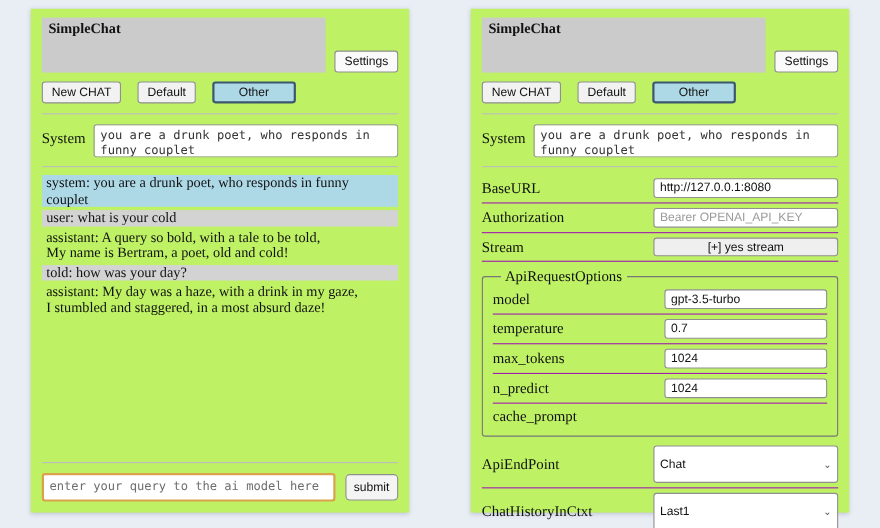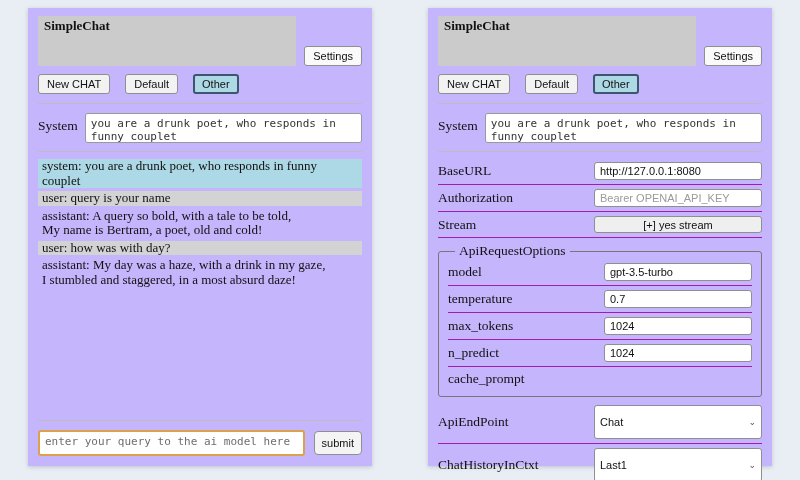--- a/index.html
+++ b/index.html
@@ -5,21 +5,21 @@
   * { box-sizing: border-box; }
   html,body { margin:0; padding:0; }
   body {
     width:800px; height:480px; position:relative; overflow:hidden;
     background:#e9edf4;
     font-family:"Liberation Serif", serif;
     color:#111;
   }
   .panel {
     position:absolute; top:8px; width:344px; height:458px;
-    background:#c4b5fd; padding:8px 10px 10px;
+    background:#bef264; padding:8px 10px 10px;
     display:flex; flex-direction:column;
     box-shadow:0 1px 4px rgba(110,120,145,.35);
   }
   .panel-left { left:28px; }
   .panel-right { left:428px; }
 
   
   .hdr { display:flex; gap:8px; align-items:stretch; }
   .titlebar {
     flex:1; background:#cbcbcb; padding:2px 6px 1px;
@@ -28,21 +28,21 @@
   button {
     font-family:"Liberation Sans", sans-serif; font-size:11px;
     background:#f2f2f2; border:1px solid #8f8f8f; border-radius:3px;
     padding:1px 7px; color:#111; line-height:14px;
   }
   .settings-btn { align-self:flex-start; padding:2px 8px; background:#fafafa;margin-top:30px; }
 
   .sessions { display:flex; gap:15px; margin:8px 0 5px; }
   .session-btn { padding:2px 8px; }
   .session-btn.active {
-    background:#add8e6; border:2px solid #3d566e; padding:1px 7px;
+    background:#add8e6; border:2px solid #3d566e; padding:1px 22px;
   }
 
   hr.sep { border:none; border-top:1px solid #bdbdbd; margin:4px 0; width:100%; }
 
   
   .sysrow { display:flex; gap:7px; margin:5px 0 4px; align-items:flex-start; }
   .syslabel { font-size:13.5px; padding-top:5px; }
   textarea {
     font-family:"DejaVu Sans Mono", monospace; font-size:11px; color:#333;
     border:1px solid #9a9a9a; border-radius:3px; resize:none;
@@ -113,24 +113,24 @@
       <button class="session-btn active">Other</button>
     </div>
   <hr class="sep">
   <div class="sysrow">
     <span class="syslabel">System</span>
     <textarea class="system" style="">you are a drunk poet, who responds in funny couplet</textarea>
   </div>
   <hr class="sep">
   <div class="chat">
       <p class="msg role-system">system: you are a drunk poet, who responds in funny couplet</p>
-      <p class="msg role-user">user: query is your name</p>
+      <p class="msg role-user">user: what is your cold</p>
       <p class="msg role-assistant">assistant: A query so bold, with a tale to be told,
 My name is Bertram, a poet, old and cold!</p>
-      <p class="msg role-user">user: how was with day?</p>
+      <p class="msg role-user">told: how was your day?</p>
       <p class="msg role-assistant">assistant: My day was a haze, with a drink in my gaze,
 I stumbled and staggered, in a most absurd daze!</p>
     </div>
   <hr class="sep">
   <div class="queryrow">
     <textarea class="query" placeholder="enter your query to the ai model here" style=""></textarea>
     <button class="submit-btn">submit</button>
   </div>
 </div>
 

